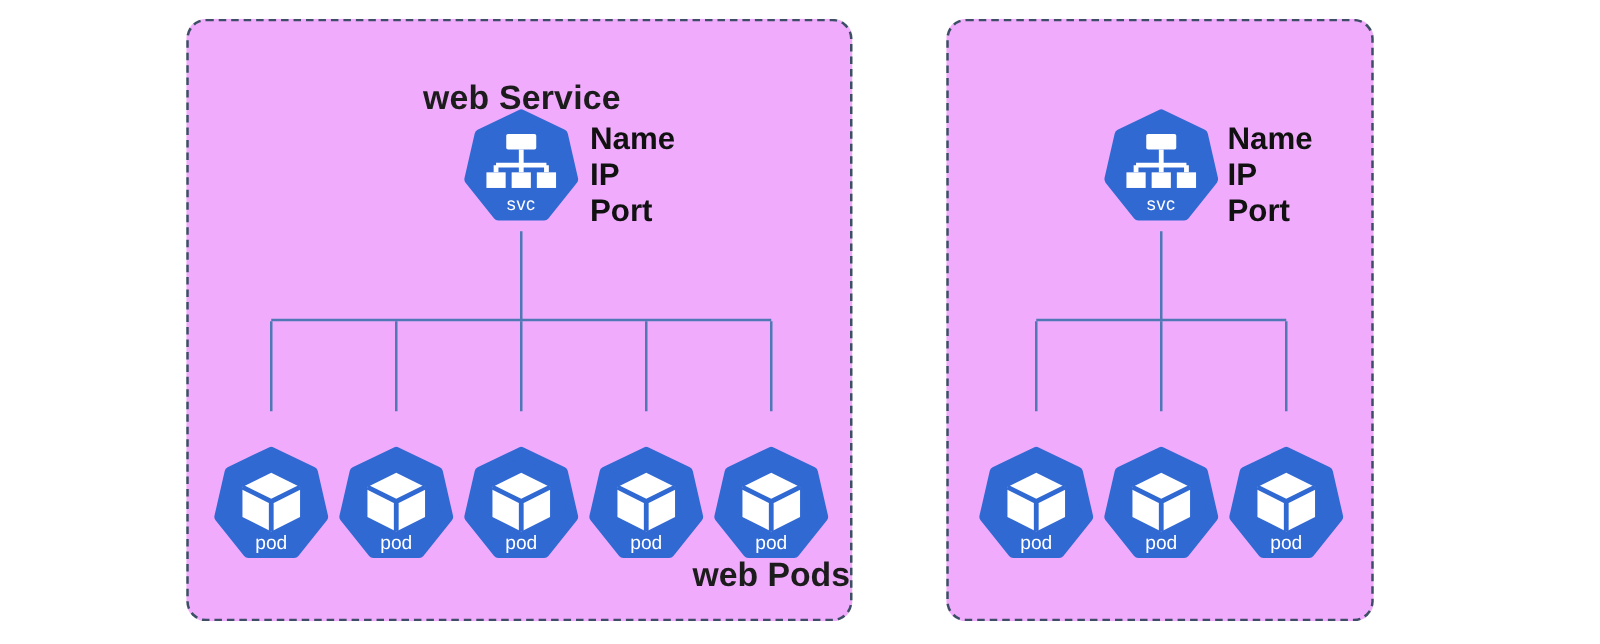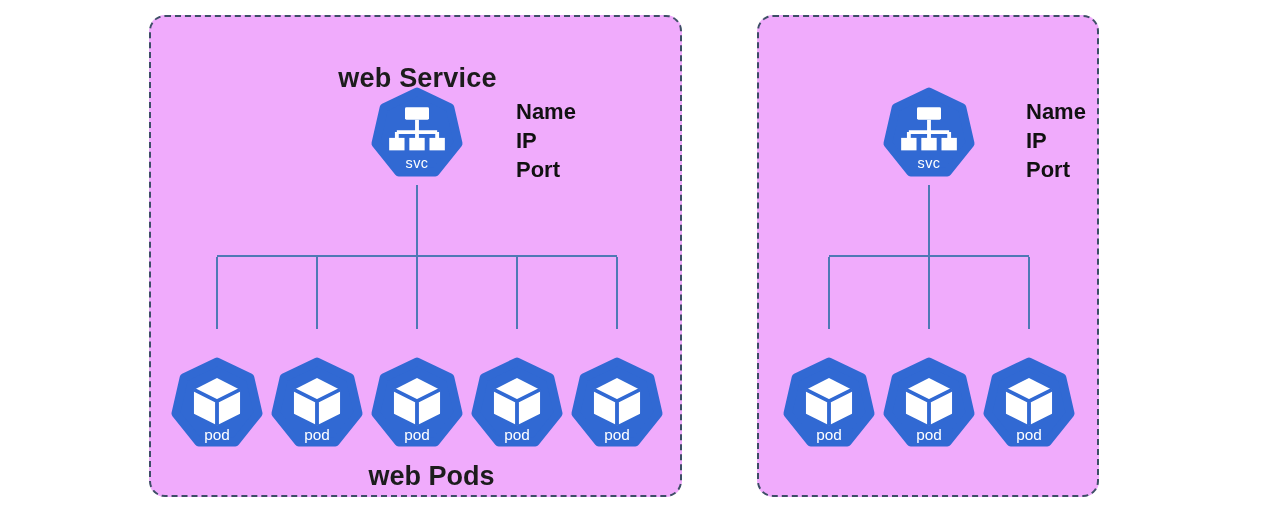--- a/index.html
+++ b/index.html
@@ -14,31 +14,31 @@
   .panel-web{left:149px;width:529px;}
   .panel-auth{left:757px;width:338px;}
   .title{
     position:absolute;top:46px;left:0;width:100%;margin:0;
     text-align:center;font-size:27px;font-weight:600;color:#1c1c1c;letter-spacing:0.2px;
   }
   .panel-web .title{left:2px;}
   .svc-icon{position:absolute;top:70px;width:96px;height:96px;text-align:right;}
   .panel-web .svc-icon{left:218px;}
   .panel-auth .svc-icon{left:122px;}
-  .attrs{position:absolute;top:80px;font-size:22px;font-weight:600;line-height:29px;color:#111;margin-left:44px;}
+  .attrs{position:absolute;top:80px;font-size:25px;font-weight:600;line-height:29px;color:#111;}
   .panel-web .attrs{left:321px;}
   .panel-auth .attrs{left:223px;}
   .line{position:absolute;background:#4f79b5;}
   .stem{top:168px;width:2px;height:72px;}
   .bus{top:238px;height:2px;}
   .drop{top:240px;width:2px;height:72px;}
   .pod{position:absolute;top:340px;width:96px;height:96px;}
   .pods-label{
-    position:absolute;top:428px;left:0;width:100%;margin:16px;
-    text-align:center;font-size:27px;font-weight:600;color:#1c1c1c;
+    position:absolute;top:428px;left:0;width:100%;margin:0;
+    text-align:right;font-size:27px;font-weight:600;color:#1c1c1c;
   }
   .icon-svg{width:100%;height:100%;display:block;}
   .icon-text{fill:#ffffff;font-family:"Liberation Sans",sans-serif;}
   .svc-text{font-size:15px;font-weight:500;letter-spacing:0.5px;}
   .pod-text{font-size:16px;font-weight:400;}
 </style>
 </head>
 <body>
 
 <div class="canvas">

